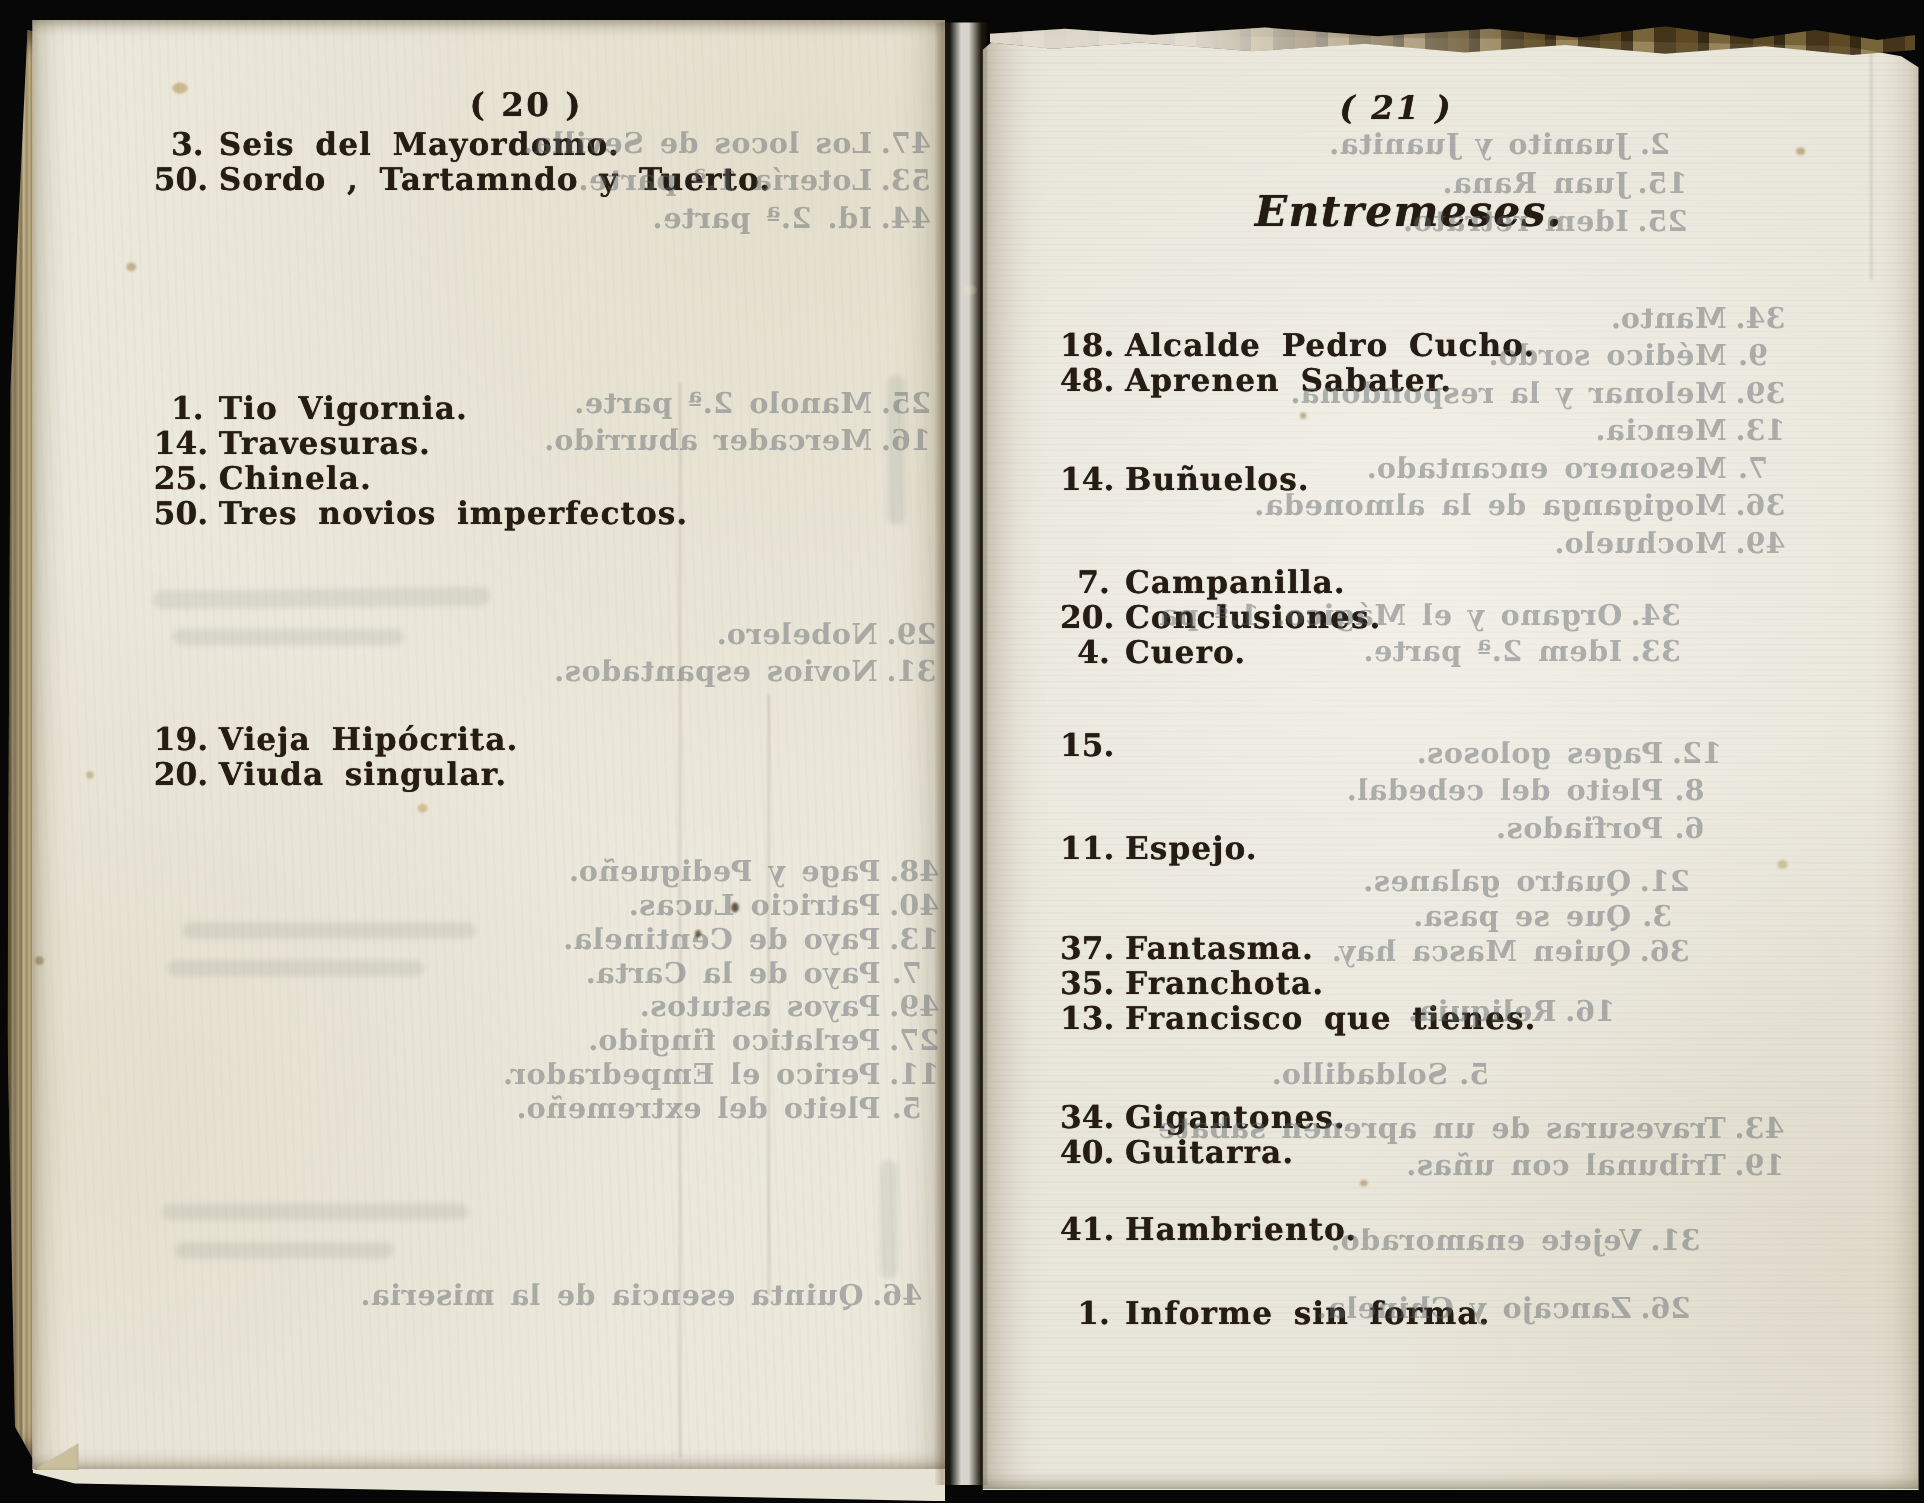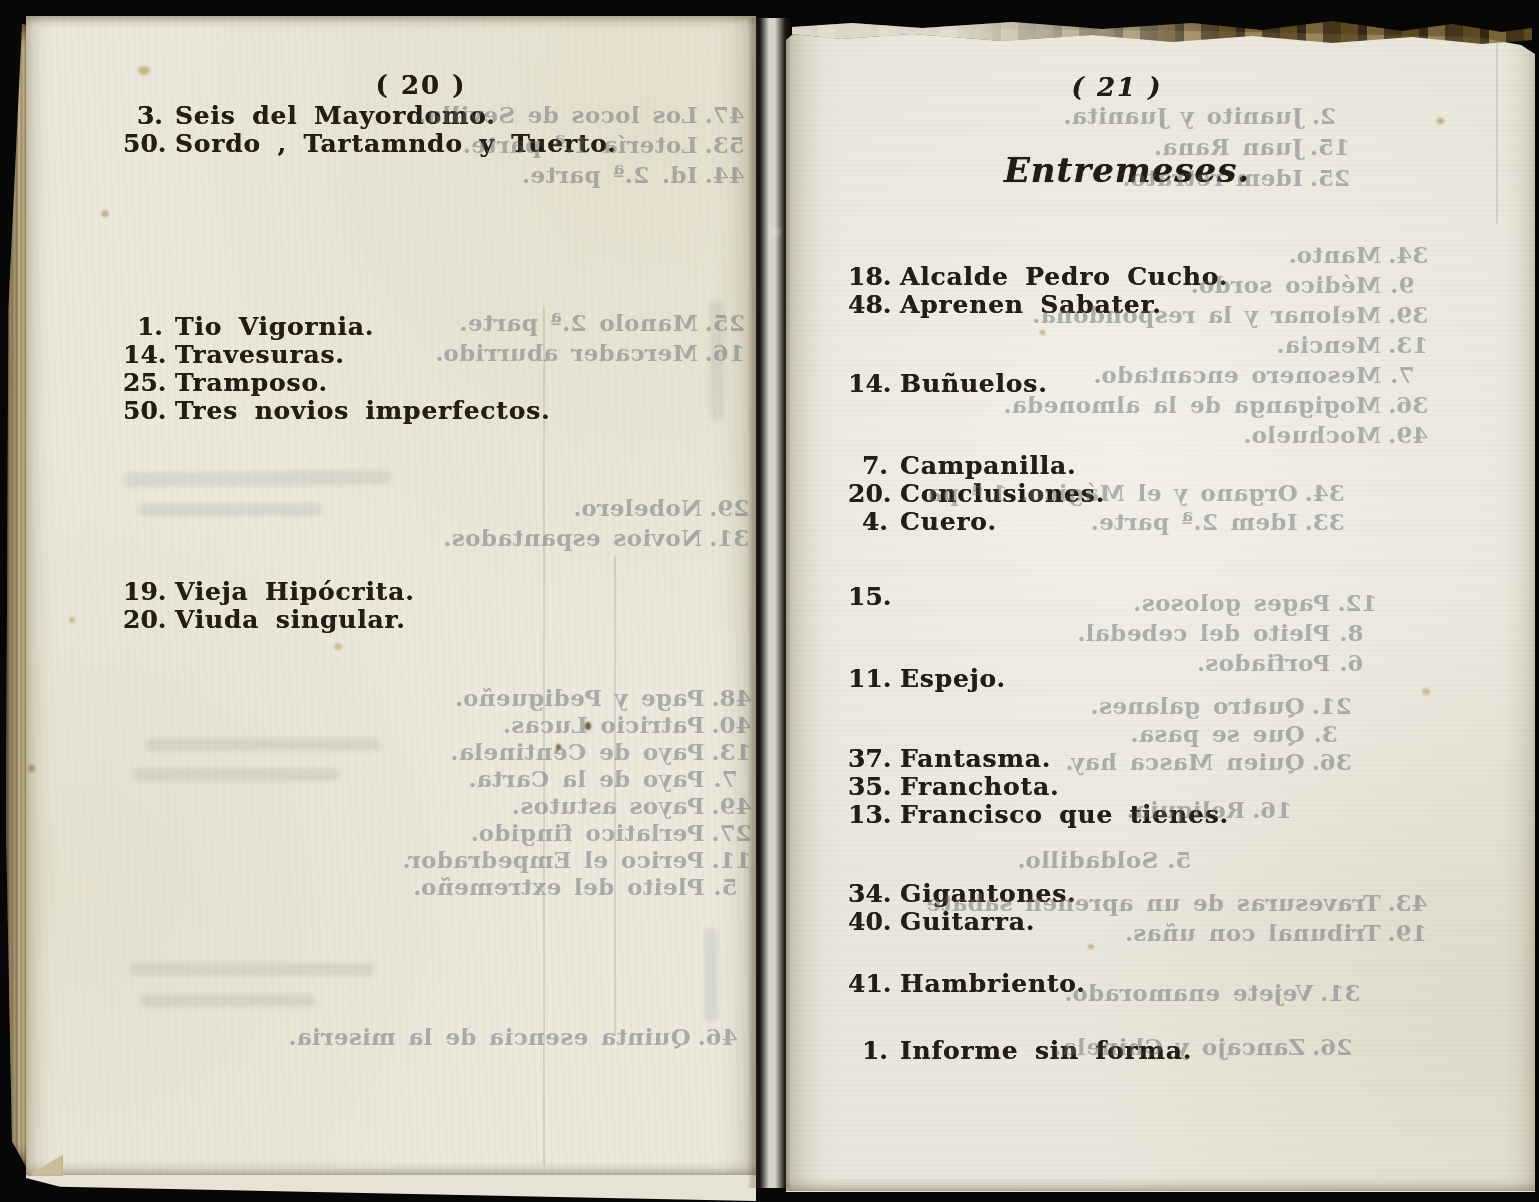--- a/index.html
+++ b/index.html
@@ -116,21 +116,21 @@
     <div class="entry">
           <span class="num">1.</span>
           <span class="ttl">Tio Vigornia.</span>
         </div>
         <div class="entry">
           <span class="num">14.</span>
           <span class="ttl">Travesuras.</span>
         </div>
         <div class="entry">
           <span class="num">25.</span>
-          <span class="ttl">Tramposo.</span>
+          <span class="ttl">Chinela.</span>
         </div>
         <div class="entry">
           <span class="num">50.</span>
           <span class="ttl">Tres novios imperfectos.</span>
         </div>
       </div>
     <div class="entries g-l3">
 
     <div class="entry">
           <span class="num">19.</span>

